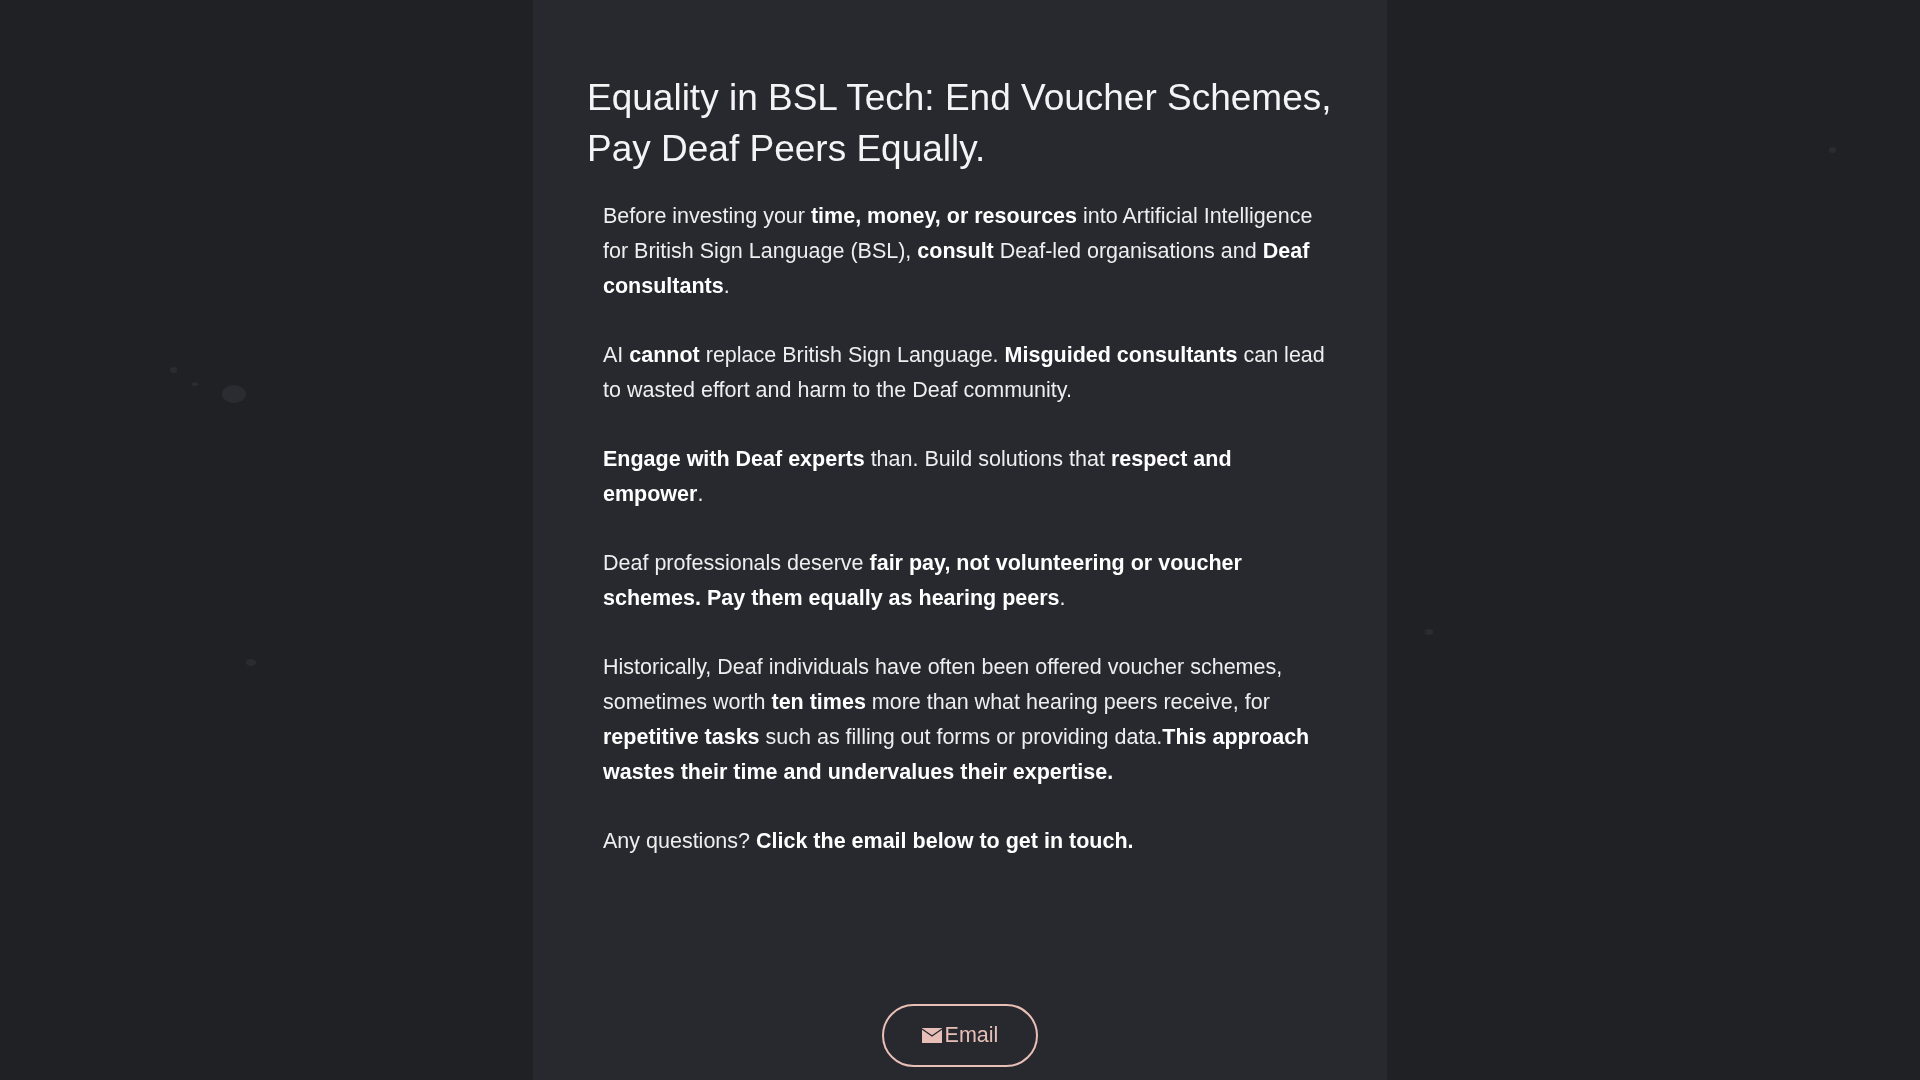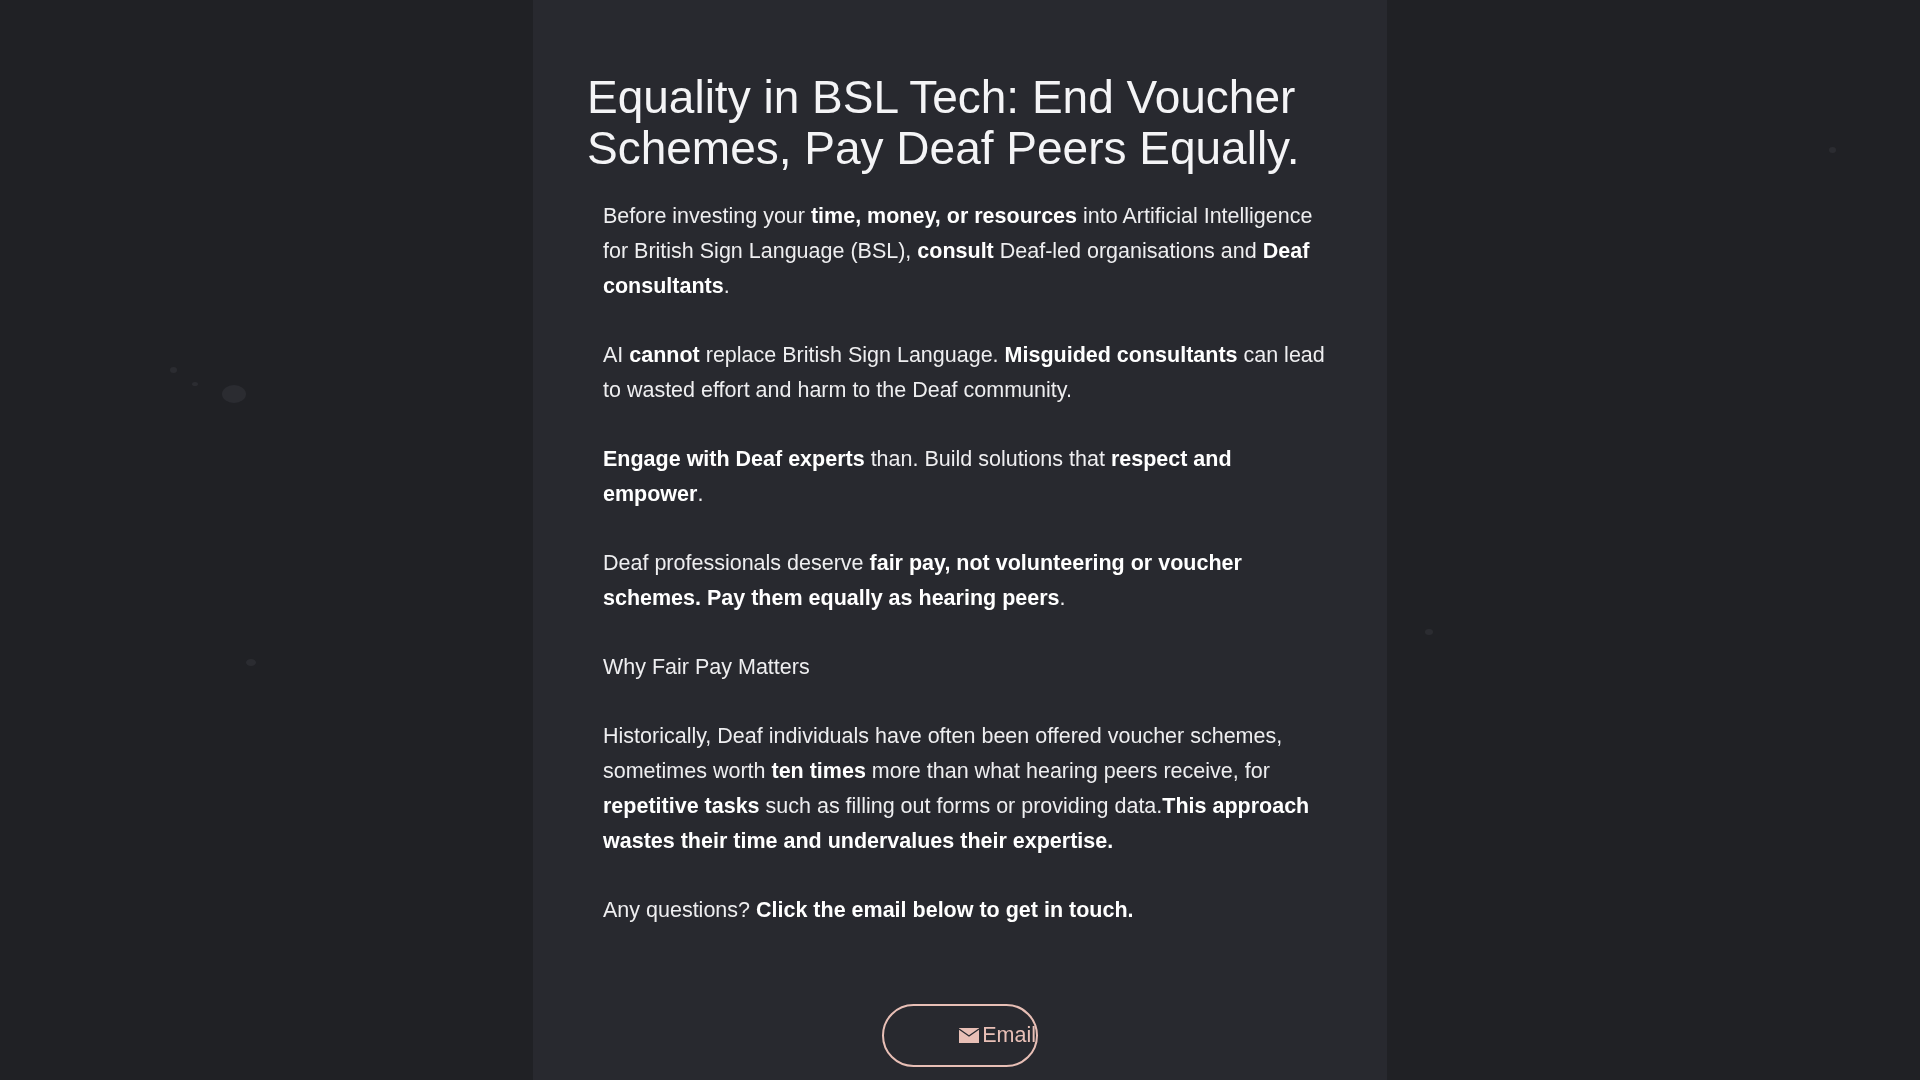--- a/index.html
+++ b/index.html
@@ -27,21 +27,21 @@
     .content {
       position: absolute;
       left: 54px;
       top: 72px;
       width: 745px;
       color: #f2f2f4;
     }
     h1 {
       margin: 0 0 25px 0;
       font-weight: 400;
-      font-size: 46px;
+      font-size: 37px;
       line-height: 51px;
       color: #f4f4f6;
     }
     p {
       margin: 0 0 34px 16px;
       font-size: 21.5px;
       line-height: 35px;
       font-weight: 400;
       color: #eeeef0;
     }
@@ -50,21 +50,21 @@
       position: absolute;
       left: 0;
       width: 854px;
       top: 1004px;
       display: flex;
       justify-content: center;
     }
     .email-btn {
       display: flex;
       align-items: center;
-      justify-content: flex-end;
+      justify-content: center;
       gap: 3px;
       width: 152px;
       height: 59px;
       border: 2px solid #e8bfb6;
       border-radius: 32px;
       color: #e8bfb6;
       font-size: 21.5px;
       cursor: pointer;
       background: transparent;
       box-sizing: content-box;
@@ -84,21 +84,20 @@
 </div>
 
 <div class="panel">
   <div class="content">
     <h1>Equality in BSL Tech: End Voucher Schemes, Pay Deaf Peers Equally.</h1>
     <div id="paragraphs">
         <p><span>Before investing your </span><b>time, money, or resources</b><span> into Artificial Intelligence for British Sign Language (BSL), </span><b>consult</b><span> Deaf-led organisations and </span><b>Deaf consultants</b><span>.</span></p>
         <p><span>AI </span><b>cannot</b><span> replace British Sign Language. </span><b>Misguided consultants</b><span> can lead to wasted effort and harm to the Deaf community.</span></p>
         <p><b>Engage with Deaf experts</b><span> than. Build solutions that </span><b>respect and empower</b><span>.</span></p>
         <p><span>Deaf professionals deserve </span><b>fair pay, not volunteering or voucher schemes. Pay them equally as hearing peers</b><span>.</span></p>
-        <p><span>Why Fair Pay Matters</span></p>
         <p><span>Historically, Deaf individuals have often been offered voucher schemes, sometimes worth </span><b>ten times</b><span> more than what hearing peers receive, for </span><b>repetitive tasks</b><span> such as filling out forms or providing data.</span><b>This approach wastes their time and undervalues their expertise.</b></p>
         <p><span>Any questions? </span><b>Click the email below to get in touch.</b></p>
       </div>
   </div>
 
   <div class="btn-wrap">
     <a class="email-btn">
       <span>
         <svg width="20" height="15" viewBox="0 0 20 15">
           <rect x="0" y="0" width="20" height="15" fill="#e8bfb6"></rect>

